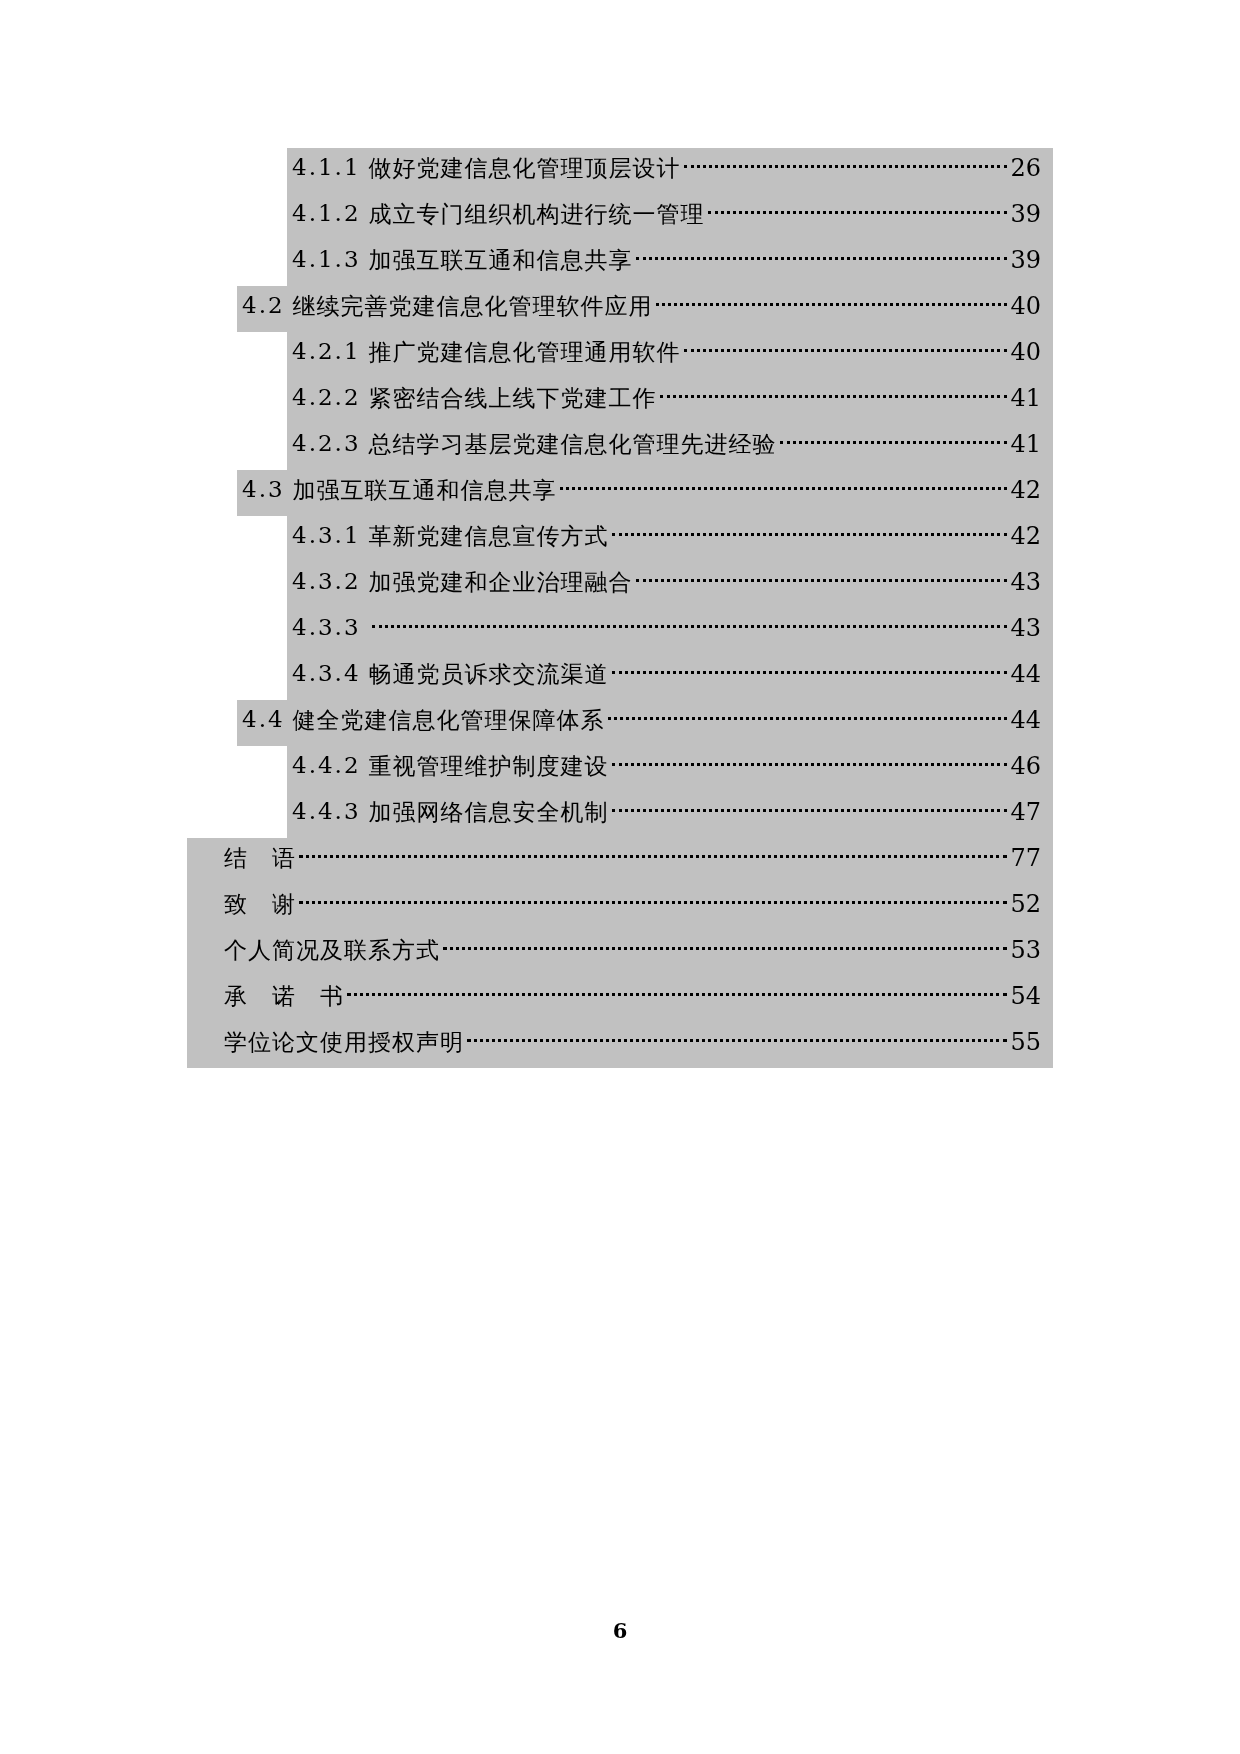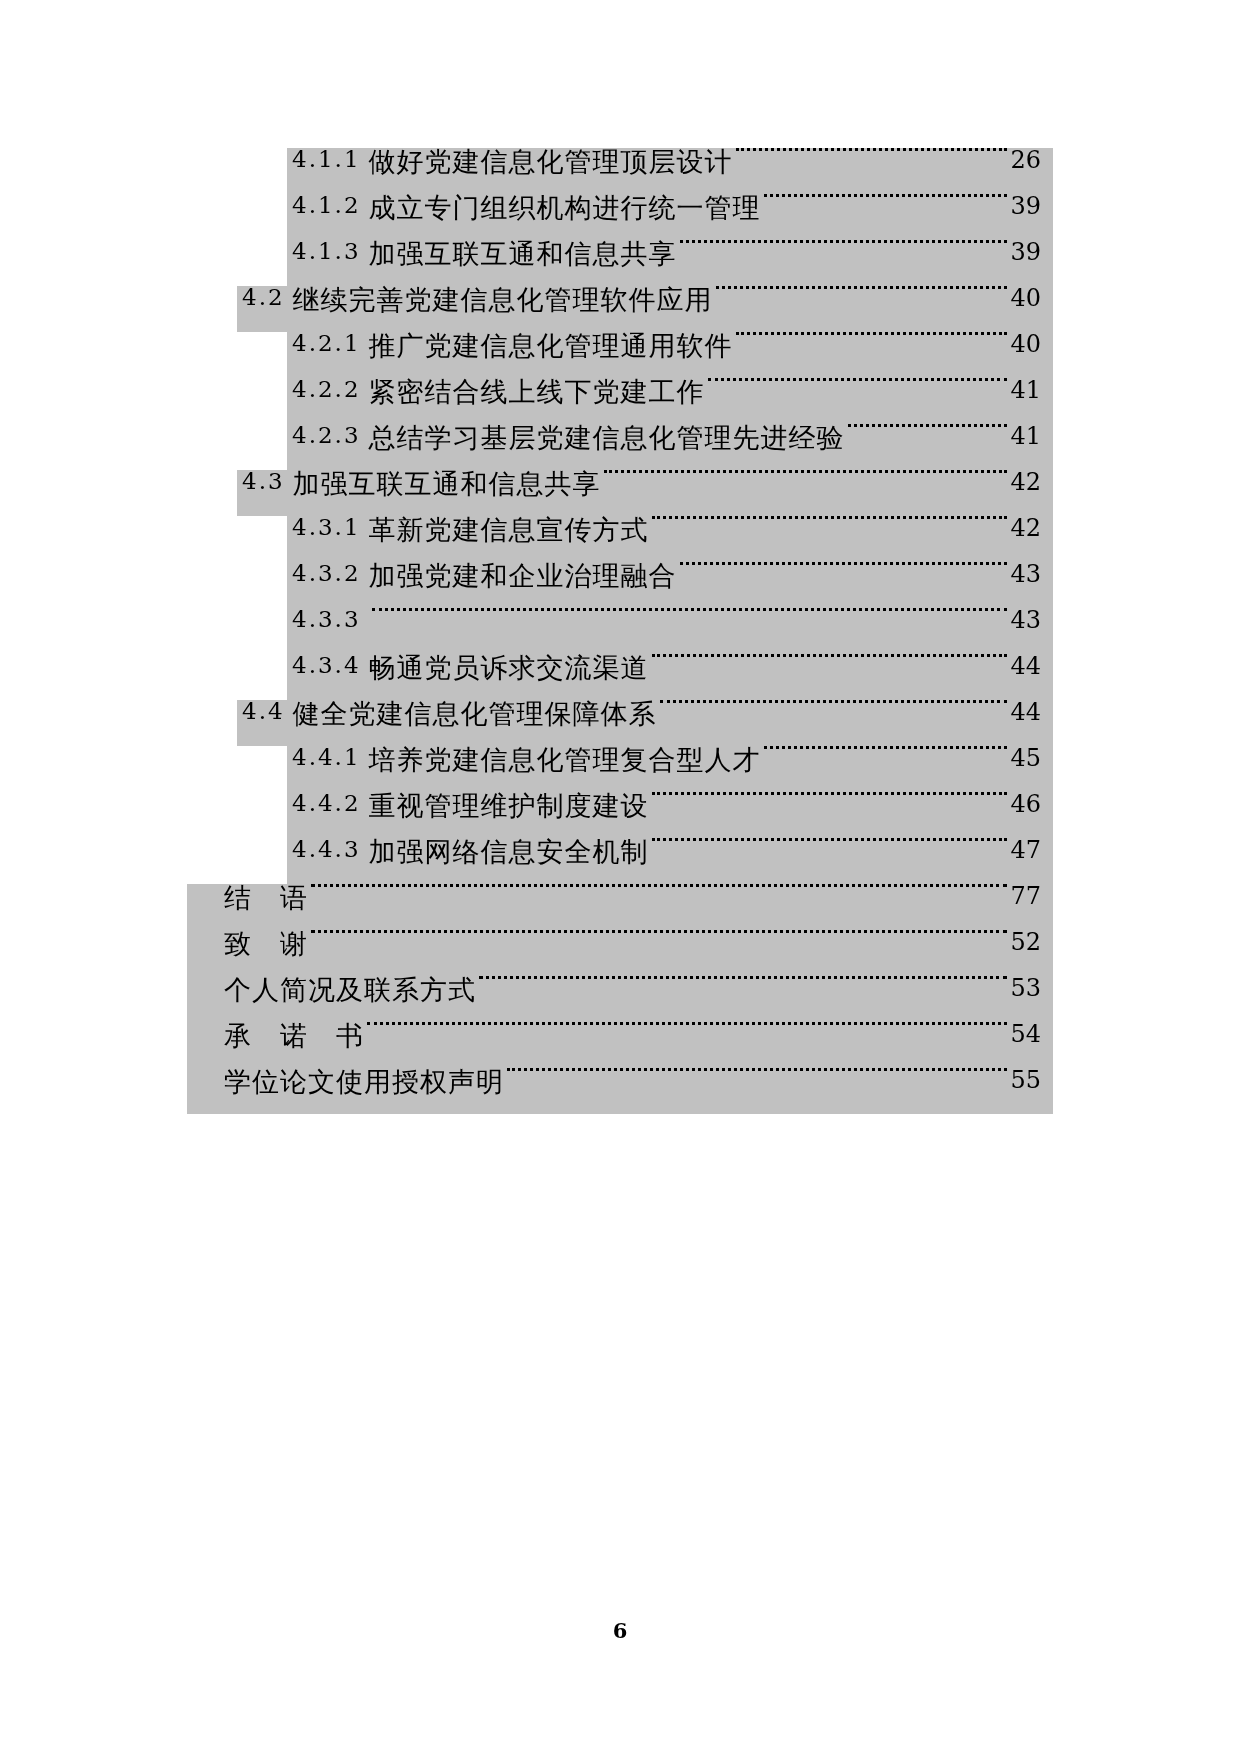--- a/index.html
+++ b/index.html
@@ -12,42 +12,42 @@
     font-family: "DejaVu Serif", "Liberation Serif", serif;
     color: #000000;
   }
   .toc {
     position: absolute;
     top: 148px;
     left: 0;
   }
   .toc-row {
     display: flex;
-    align-items: flex-start;
+    align-items: center;
     height: 46px;
     box-sizing: border-box;
     background: var(--hl, #c1c1c1);
     padding-left: 5px;
     padding-right: 12px;
   }
   
   .toc-row.level-1 { margin-left: 187px; width: 866px; padding-left: 37px; }
   .toc-row.level-2 { margin-left: 237px; width: 816px; }
   .toc-row.level-3 { margin-left: 287px; width: 766px; }
   .toc-row .num {
     font-size: 23px;
     line-height: 1;
     padding-bottom: 7px;
     letter-spacing: 2px;
     margin-right: 8px;
     white-space: nowrap;
   }
   .toc-row .num:empty { display: none; }
   .toc-row .title {
-    font-size: 27px;
+    font-size: 23px;
     line-height: 1;
     padding-bottom: 6px;
     white-space: nowrap;
     letter-spacing: 1px;
   }
   .toc-row .leader {
     flex: 1;
     height: 0;
     border-bottom: 3px dotted #000000;
     margin: 0 3px 9px 3px;
@@ -147,26 +147,20 @@
       <span class="leader"></span>
       <span class="pg">44</span>
     </div>
       <div class="toc-row level-2">
       <span class="num">4.4</span>
       <span class="title">健全党建信息化管理保障体系</span>
       <span class="leader"></span>
       <span class="pg">44</span>
     </div>
       <div class="toc-row level-3">
-      <span class="num">4.4.1</span>
-      <span class="title">培养党建信息化管理复合型人才</span>
-      <span class="leader"></span>
-      <span class="pg">45</span>
-    </div>
-      <div class="toc-row level-3">
       <span class="num">4.4.2</span>
       <span class="title">重视管理维护制度建设</span>
       <span class="leader"></span>
       <span class="pg">46</span>
     </div>
       <div class="toc-row level-3">
       <span class="num">4.4.3</span>
       <span class="title">加强网络信息安全机制</span>
       <span class="leader"></span>
       <span class="pg">47</span>

